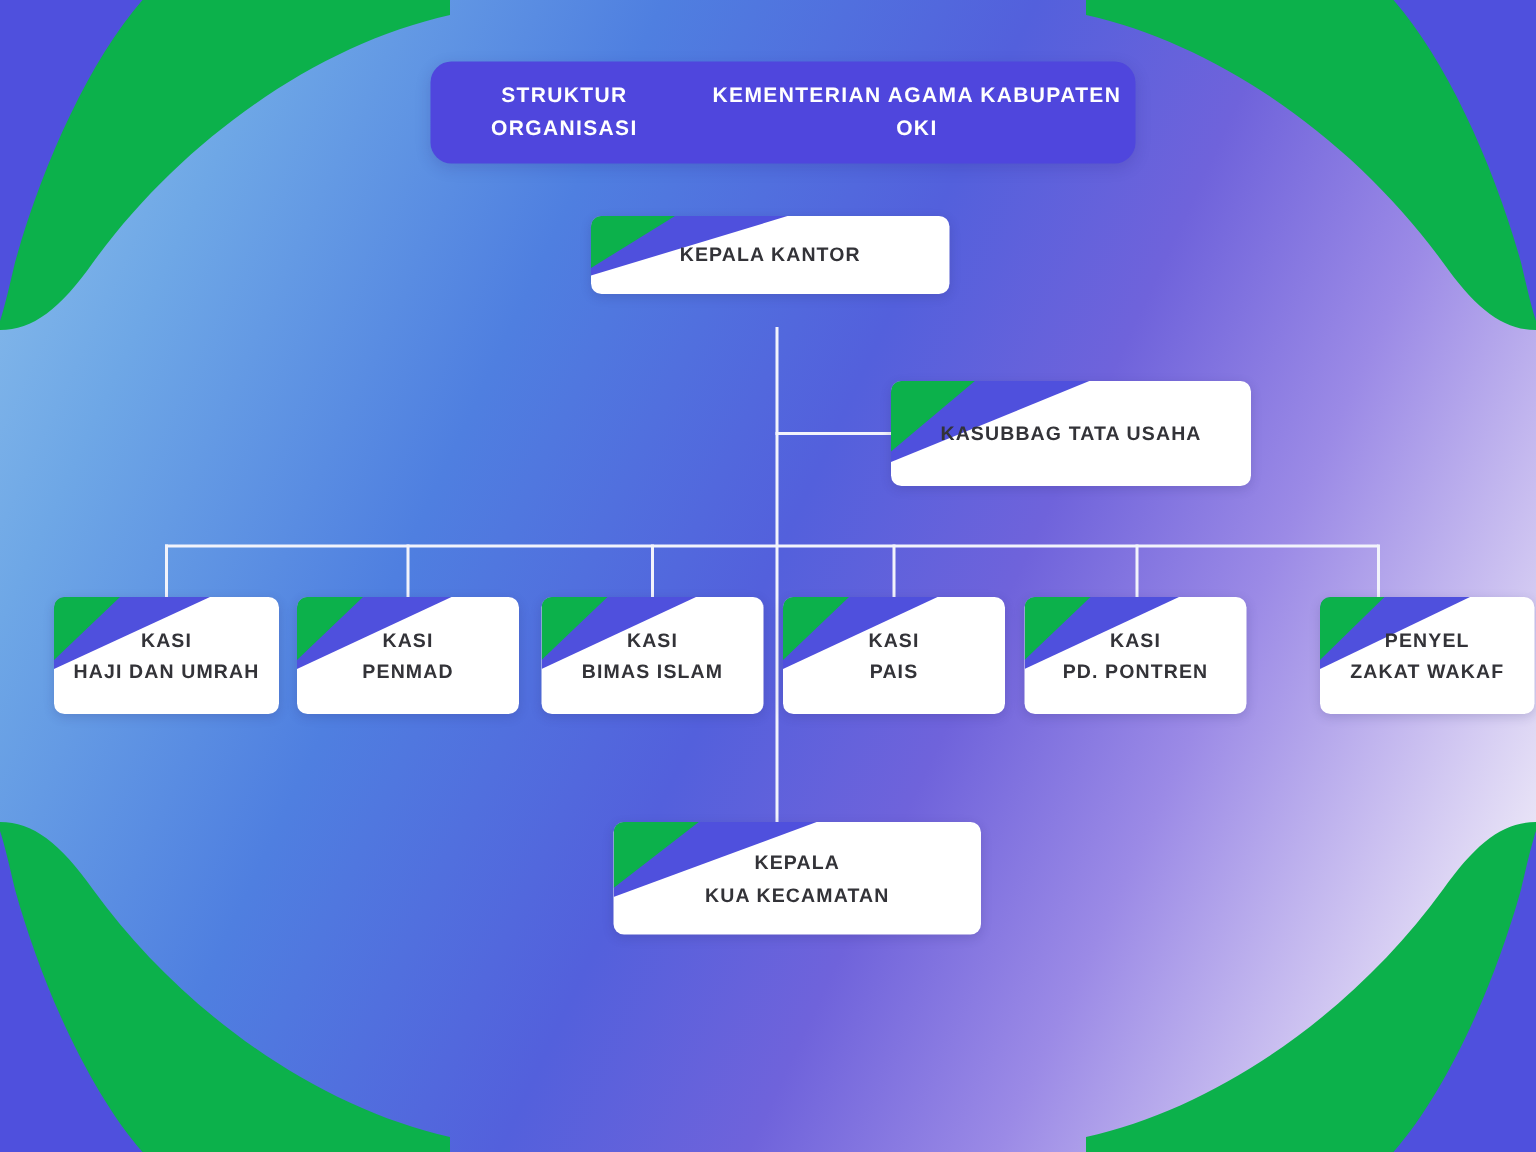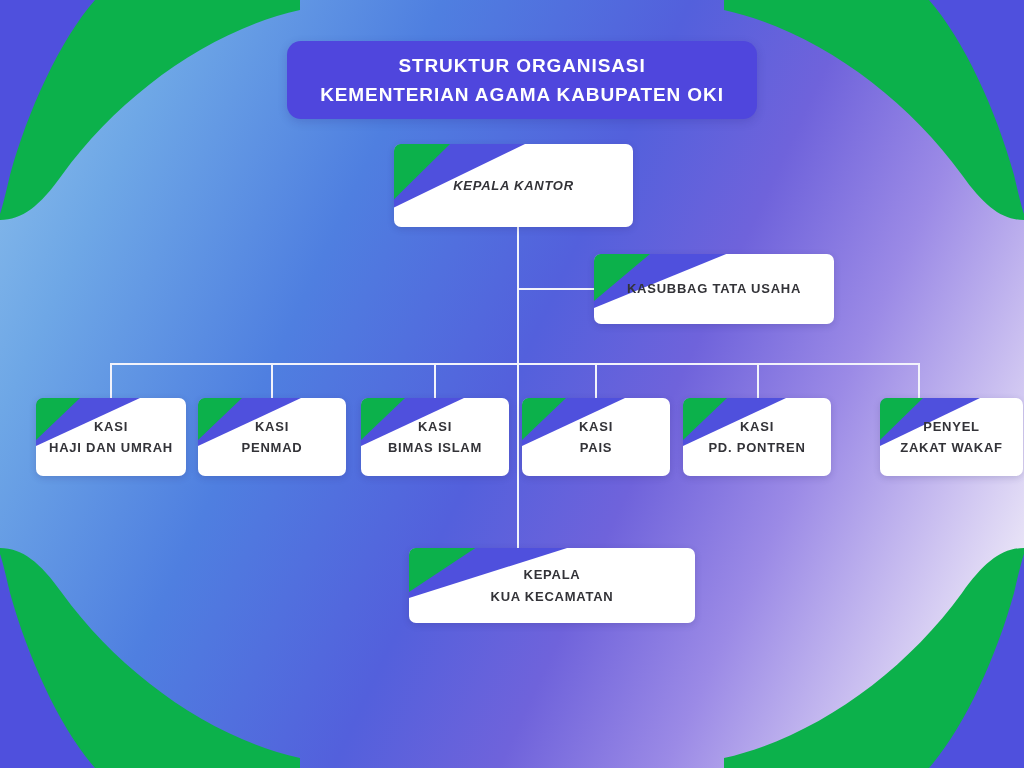--- a/index.html
+++ b/index.html
@@ -53,30 +53,30 @@
   }
   .v-line { width: 2px; }
   .h-line { height: 2px; }
 
   
   #title-banner {
     position: absolute;
     left: 287px;
     top: 41px;
     width: 470px;
-    height: 78px;
+    height: 68px;
     background: #4f46dd;
     border-radius: 14px;
     display: flex;
-    flex-direction: column;
+    flex-direction: row;
     align-items: center;
     justify-content: center;
     color: #ffffff;
     font-weight: bold;
-    font-size: 19px;
+    font-size: 14px;
     letter-spacing: 0.9px;
     line-height: 1.55;
     text-align: center;
     box-shadow: 0 3px 10px rgba(40, 30, 120, 0.18);
   }
 
   
   .node {
     position: absolute;
     background: #ffffff;
@@ -150,21 +150,21 @@
   <div class="line v-line" style="left:434px; top:363px; height:35px;"></div>
   <div class="line v-line" style="left:595px; top:363px; height:35px;"></div>
   <div class="line v-line" style="left:757px; top:363px; height:35px;"></div>
   <div class="line v-line" style="left:918px; top:363px; height:35px;"></div>
 
   <div id="title-banner">
     <span>STRUKTUR ORGANISASI</span>
     <span>KEMENTERIAN AGAMA KABUPATEN OKI</span>
   </div>
 
-  <div class="node" style="left:394px; top:144px; width:239px; height:83px;font-style:italic;">
+  <div class="node" style="left:394px; top:144px; width:239px; height:52px;">
     <span class="deco">
       <svg viewBox="0 0 239 72" preserveAspectRatio="none">
         <path d="M0,0 L131,0 L0,55 Z" fill="#4f50dd"></path>
         <path d="M0,0 L56,0 L0,48 Z" fill="#0cb14b"></path>
       </svg>
     </span>
     <span class="node-label">KEPALA KANTOR</span>
   </div>
 
   <div class="node" style="left:594px; top:254px; width:240px; height:70px;">
@@ -236,21 +236,21 @@
     <span class="deco">
       <svg viewBox="0 0 143 78" preserveAspectRatio="none">
         <path d="M0,0 L100,0 L0,48 Z" fill="#4f50dd"></path>
         <path d="M0,0 L43,0 L0,42 Z" fill="#0cb14b"></path>
       </svg>
     </span>
     <span class="node-label">PENYEL
 ZAKAT WAKAF</span>
   </div>
 
-  <div class="node" style="left:409px; top:548px; width:286px; height:75px;">
+  <div class="node" style="left:409px; top:548px; width:245px; height:75px;">
     <span class="deco">
       <svg viewBox="0 0 237 75" preserveAspectRatio="none">
         <path d="M0,0 L131,0 L0,50 Z" fill="#4f50dd"></path>
         <path d="M0,0 L55,0 L0,44 Z" fill="#0cb14b"></path>
       </svg>
     </span>
     <span class="node-label">KEPALA
 KUA KECAMATAN</span>
   </div>
 

